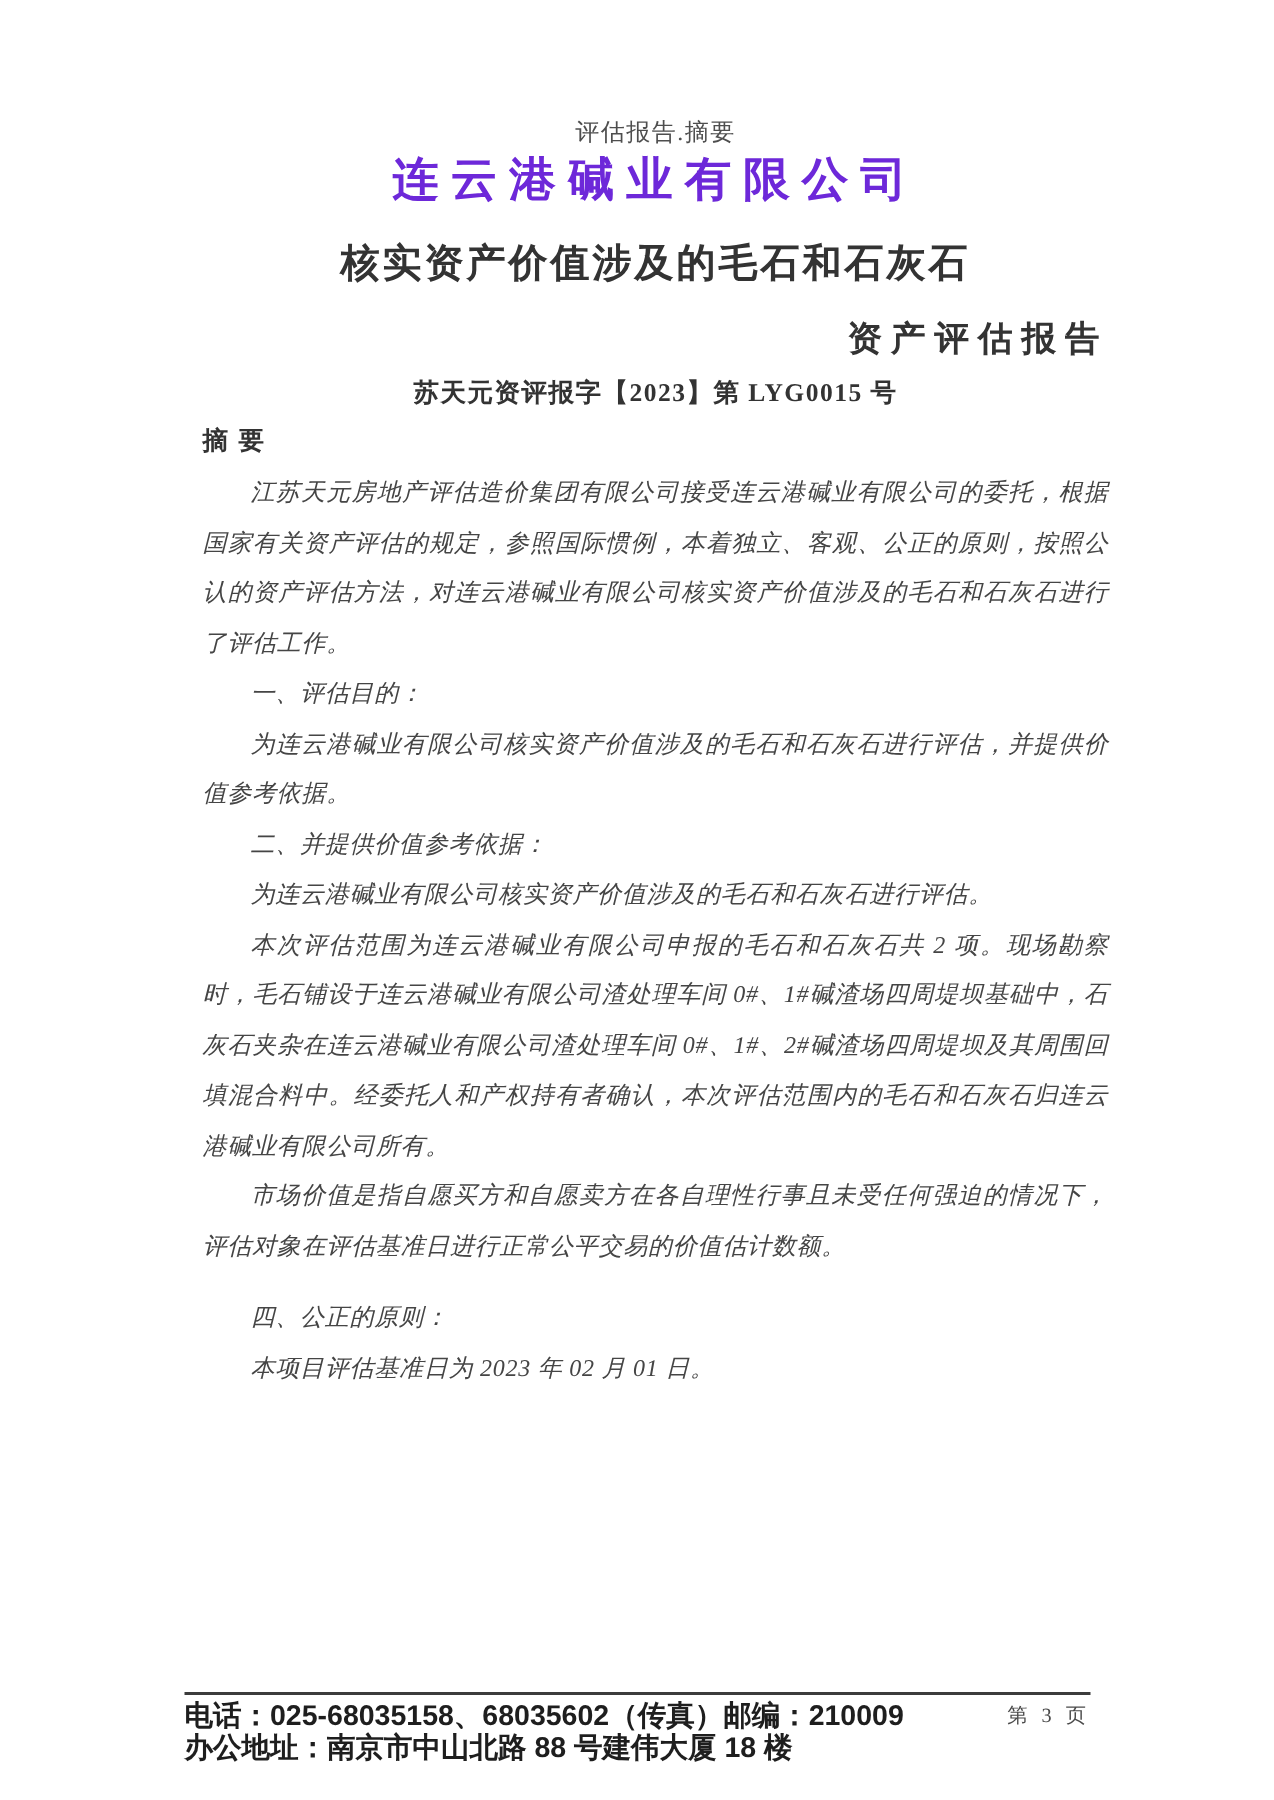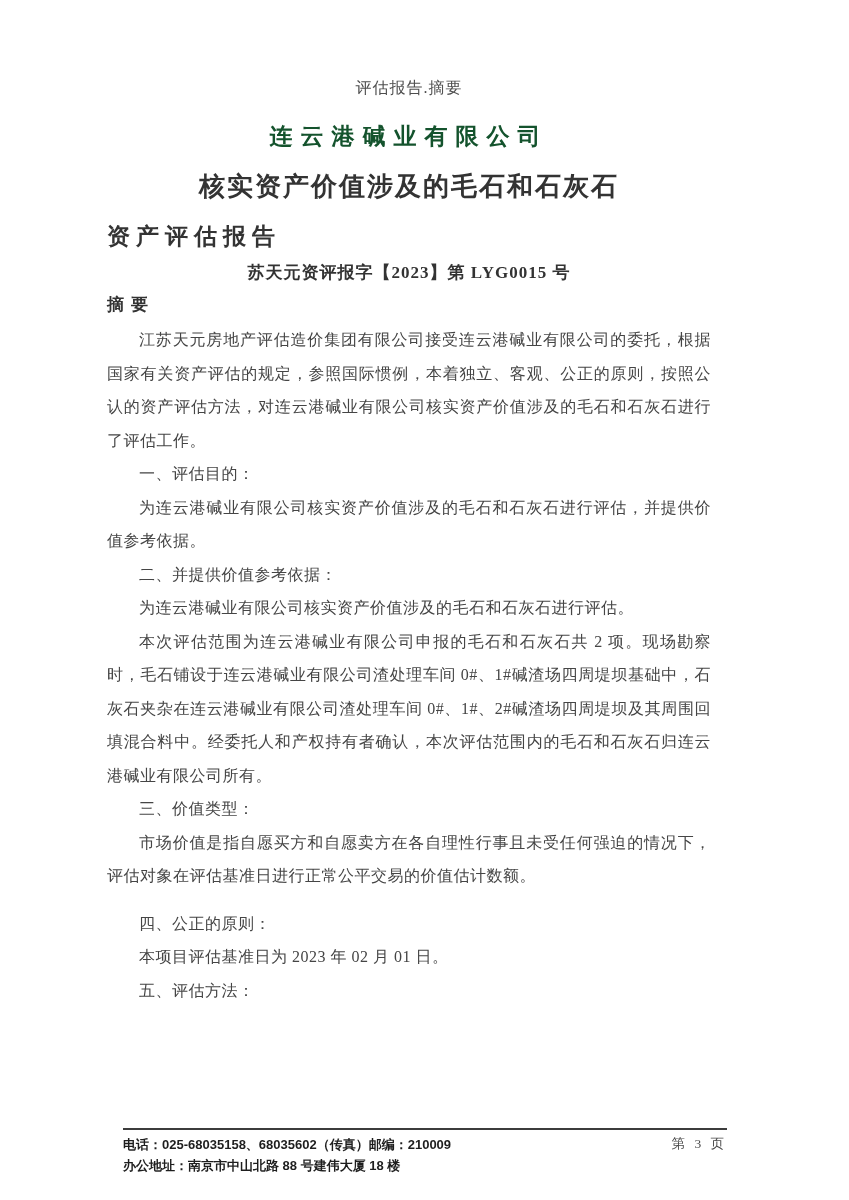--- a/index.html
+++ b/index.html
@@ -10,51 +10,50 @@
   body {
     width: 849px;
     height: 1200px;
     overflow: hidden;
     font-family: "Liberation Serif", "DejaVu Serif", serif;
     color: #424242;
     position: relative;
   }
   .page {
     position: absolute;
-    left: 107px;
+    left: 135px;
     top: 0;
     width: 604px;
     height: 1200px;
   }
   .header-label {
     margin-top: 78px;
     text-align: center;
     font-size: 16px;
     color: #4e4e4e;
     letter-spacing: 1px;
   }
   .title-company {
-    margin-top: 22px;
     text-align: center;
-    font-size: 23px;
+    font-size: 31px;
     font-weight: bold;
-    color: #14532d;
+    color: #6d28d9;
     letter-spacing: 8px;
   }
   .title-subject {
     margin-top: 17px;
     text-align: center;
     font-size: 26px;
     font-weight: bold;
     color: #333333;
     letter-spacing: 2px;
   }
   .title-report {
     margin-top: 17px;
-    text-align: left;
+    text-align: right;
     font-size: 23px;
     font-weight: bold;
     color: #333333;
     letter-spacing: 6px;
   }
   .doc-number {
     margin-top: 9px;
     text-align: center;
     font-size: 17px;
     font-weight: bold;
@@ -64,20 +63,21 @@
   .abstract-heading {
     margin-top: 9px;
     text-align: left;
     font-size: 17px;
     font-weight: bold;
     color: #333333;
     letter-spacing: 7px;
   }
   .body-text {
     margin-top: 7px;
+    font-style: italic;
   }
   .body-text p {
     margin: 0;
     font-size: 16px;
     line-height: 33.5px;
     text-align: justify;
     text-indent: 2em;
     color: #454545;
     letter-spacing: 0.5px;
   }
@@ -97,21 +97,21 @@
   }
   .footer-row {
     display: flex;
     justify-content: space-between;
     align-items: flex-start;
     margin-top: 4px;
   }
   .footer-left {
     font-family: "Liberation Sans", "DejaVu Sans", sans-serif;
     font-weight: bold;
-    font-size: 13px;
+    font-size: 19px;
     color: #1e1e1e;
     line-height: 21px;
   }
   .footer-page {
     font-size: 13.5px;
     color: #4a4a4a;
     letter-spacing: 3px;
     margin-top: 1px;
   }
 </style>
@@ -128,25 +128,23 @@
   <div class="doc-number">苏天元资评报字【2023】第 LYG0015 号</div>
   <div class="abstract-heading">摘要</div>
 
   <div class="body-text">
     <p>江苏天元房地产评估造价集团有限公司接受连云港碱业有限公司的委托，根据国家有关资产评估的规定，参照国际惯例，本着独立、客观、公正的原则，按照公认的资产评估方法，对连云港碱业有限公司核实资产价值涉及的毛石和石灰石进行了评估工作。</p>
     <p>一、评估目的：</p>
     <p>为连云港碱业有限公司核实资产价值涉及的毛石和石灰石进行评估，并提供价值参考依据。</p>
     <p>二、并提供价值参考依据：</p>
     <p>为连云港碱业有限公司核实资产价值涉及的毛石和石灰石进行评估。</p>
     <p>本次评估范围为连云港碱业有限公司申报的毛石和石灰石共 2 项。现场勘察时，毛石铺设于连云港碱业有限公司渣处理车间 0#、1#碱渣场四周堤坝基础中，石灰石夹杂在连云港碱业有限公司渣处理车间 0#、1#、2#碱渣场四周堤坝及其周围回填混合料中。经委托人和产权持有者确认，本次评估范围内的毛石和石灰石归连云港碱业有限公司所有。</p>
-    <p>三、价值类型：</p>
     <p>市场价值是指自愿买方和自愿卖方在各自理性行事且未受任何强迫的情况下，评估对象在评估基准日进行正常公平交易的价值估计数额。</p>
     <p class="gap-before">四、公正的原则：</p>
     <p>本项目评估基准日为 2023 年 02 月 01 日。</p>
-    <p>五、评估方法：</p>
   </div>
 
 </div>
 
 <div class="footer">
   <div class="footer-rule"></div>
   <div class="footer-row">
     <div class="footer-left">
       <div>电话：025-68035158、68035602（传真）邮编：210009</div>
       <div>办公地址：南京市中山北路 88 号建伟大厦 18 楼</div>

